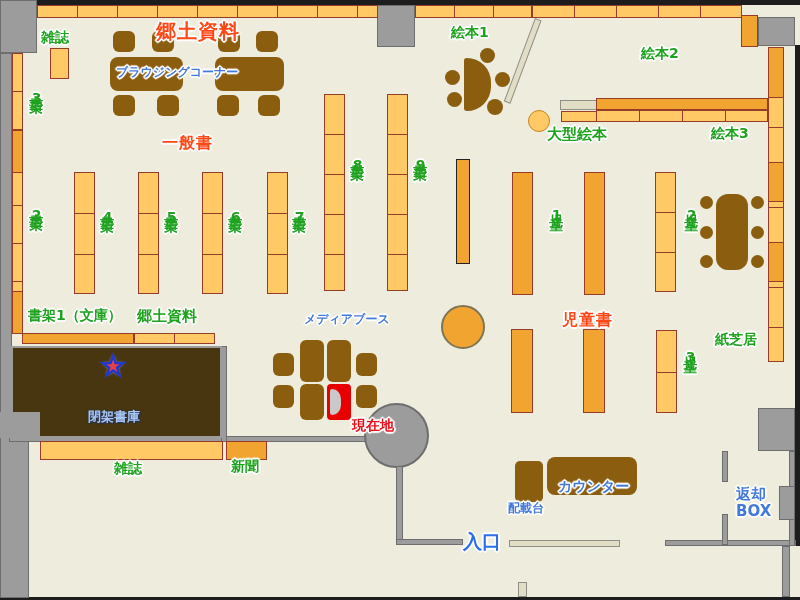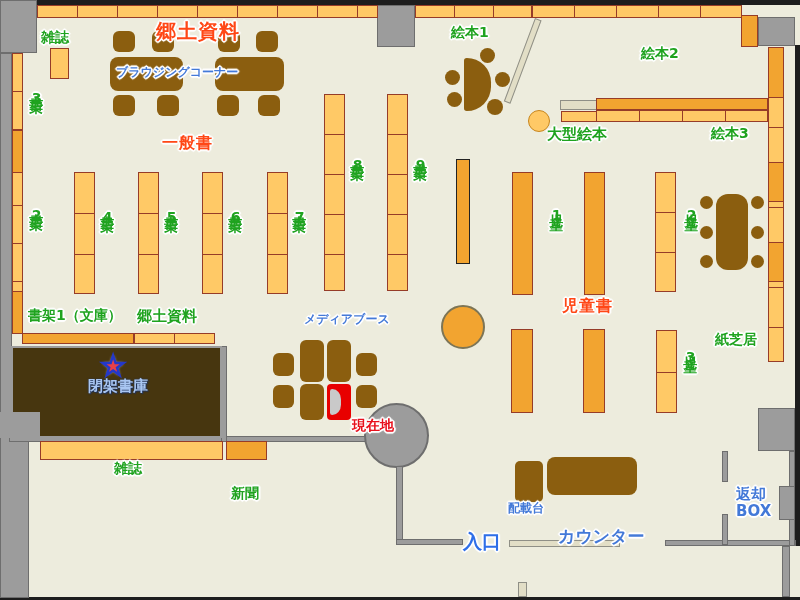--- a/index.html
+++ b/index.html
@@ -30,21 +30,21 @@
   .st{background:var(--furniture);border-radius:50%;}
   .round{border-radius:50%;}
   .lbl{position:absolute;font-weight:bold;white-space:nowrap;line-height:1.12;
     text-shadow:-1px -1px 0 #fff,0 -1px 0 #fff,1px -1px 0 #fff,-1px 0 0 #fff,
       1px 0 0 #fff,-1px 1px 0 #fff,0 1px 0 #fff,1px 1px 0 #fff,
       -2px 0 1px #fff,2px 0 1px #fff,0 2px 1px #fff,0 -2px 1px #fff;}
   .g{color:var(--label-green);font-size:14px;}
   .ra{color:var(--label-red);font-size:16px;letter-spacing:1px;}
   .b{color:var(--label-blue);font-size:12px;}
   .v{writing-mode:vertical-rl;text-orientation:upright;letter-spacing:2px;}
-  .lb{color:var(--label-lightblue);font-size:15px;text-shadow:0 0 2px #20335c,1px 1px 1px #20335c;}
+  .lb{color:var(--label-lightblue);font-size:13px;text-shadow:0 0 2px #20335c,1px 1px 1px #20335c;margin-top:32px;}
   .cur{color:var(--current-red);font-size:14px;}
   .star{position:absolute;font-size:27px;color:var(--star-red);font-weight:bold;
     -webkit-text-stroke:2.5px var(--star-blue);text-shadow:0 0 3px #fff;}
   .room{background:var(--stacks-room);border:2px solid var(--wall);}
   .prebr{white-space:pre-line;}
 </style>
 </head>
 <body>
 
 <div id="map">
@@ -170,30 +170,30 @@
   <span class="lbl g" style="left:641px;top:46px">絵本2</span>
   <span class="lbl g" style="left:711px;top:126px">絵本3</span>
   <span class="lbl g" style="left:547px;top:126px;font-size:15px">大型絵本</span>
   <span class="lbl g v" style="left:548px;top:203px">児童1</span>
   <span class="lbl g v" style="left:683px;top:203px">児童2</span>
   <span class="lbl g v" style="left:682px;top:345px">児童3</span>
   <span class="lbl g" style="left:715px;top:332px">紙芝居</span>
   <span class="lbl g" style="left:28px;top:308px">書架1（文庫）</span>
   <span class="lbl g" style="left:137px;top:308px;font-size:15px">郷土資料</span>
   <span class="lbl g" style="left:114px;top:461px">雑誌</span>
-  <span class="lbl g" style="left:231px;top:486px">新聞</span>
+  <span class="lbl g" style="left:231px;top:459px">新聞</span>
 
   <span class="lbl ra" style="left:156px;top:20px;font-size:20px">郷土資料</span>
   <span class="lbl ra" style="left:162px;top:134px">一般書</span>
-  <span class="lbl ra" style="left:562px;top:297px">児童書</span>
+  <span class="lbl ra" style="left:562px;top:311px">児童書</span>
 
   <span class="lbl b" style="left:116px;top:66px">ブラウジングコーナー</span>
   <span class="lbl b" style="left:304px;top:313px">メディアブース</span>
   <span class="lbl b" style="left:508px;top:502px">配載台</span>
-  <span class="lbl b" style="left:558px;top:527px;font-size:17px">カウンター</span>
+  <span class="lbl b" style="left:558px;top:479px;font-size:14px">カウンター</span>
   <span class="lbl b" style="left:463px;top:531px;font-size:19px;color:var(--entrance-blue)">入口</span>
   <span class="lbl b prebr" style="left:736px;top:486px;font-size:15px">返却
 BOX</span>
   <span class="lbl lb" style="left:88px;top:378px">閉架書庫</span>
 
   <span class="lbl cur" style="left:352px;top:418px">現在地</span>
 
 </div>
 
 </body></html>

